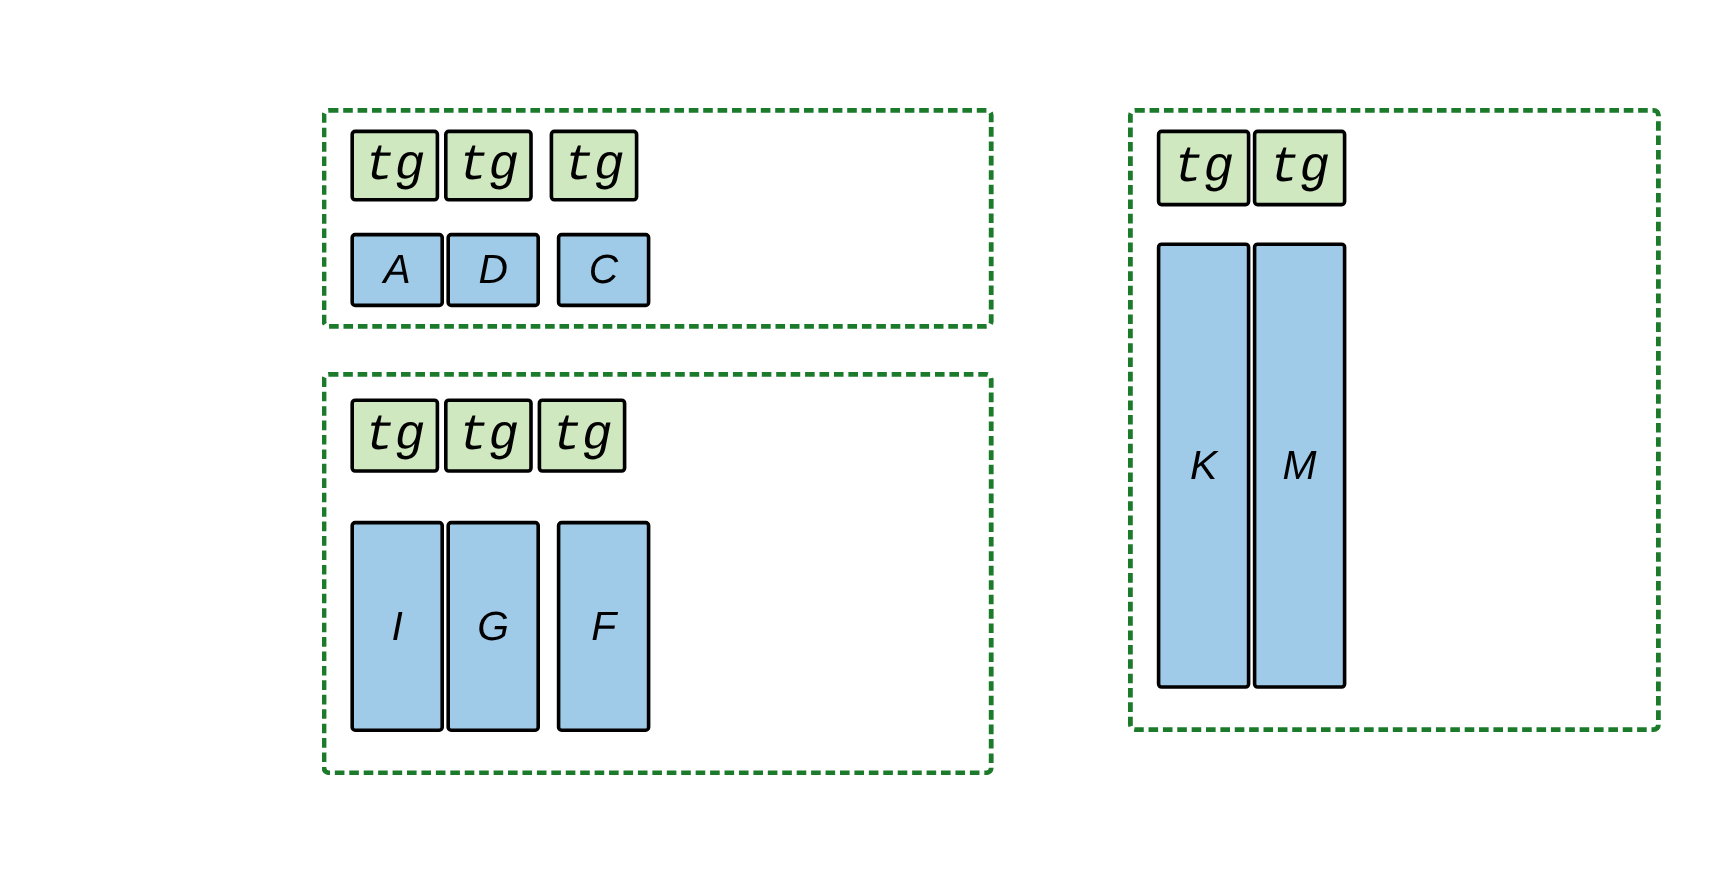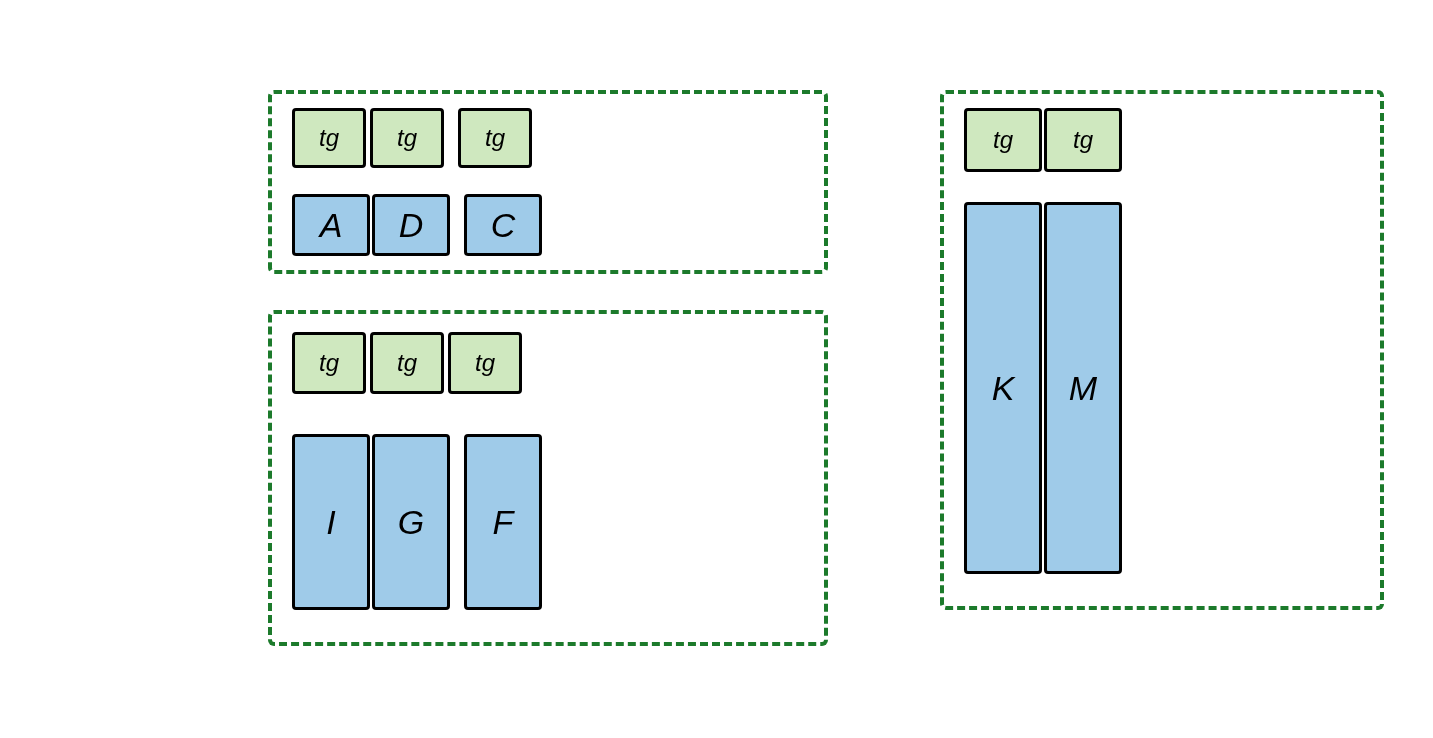--- a/index.html
+++ b/index.html
@@ -1,21 +1,21 @@
 <!DOCTYPE html>
 <html><head>
 <meta charset="utf-8">
 <style>
   html,body{margin:0;padding:0;background:#fff;}
   body{font-family:"Comic Sans MS","Segoe Script","Bradley Hand",cursive,sans-serif;}
   .stage{position:relative;width:1433px;height:738px;}
   .container{position:absolute;border:4px dashed #1c7a2b;border-radius:6px;box-sizing:border-box;}
   .tag{position:absolute;background:#cfe8bf;border:3px solid #000;border-radius:4px;
-       display:flex;align-items:center;justify-content:center;font-size:24px;font-style:italic;
-       box-sizing:border-box;}
+       display:flex;align-items:center;justify-content:center;font-size:42px;font-style:italic;
+       box-sizing:border-box;font-family:Liberation Mono, monospace;}
   .box{position:absolute;background:#9fcbe9;border:3px solid #000;border-radius:4px;
        display:flex;align-items:center;justify-content:center;font-size:34px;font-style:italic;
        box-sizing:border-box;}
 </style>
 </head>
 <body>
 
 <div class="stage">
 
   <div class="container" style="left:268px;top:90px;width:560px;height:184px;">

